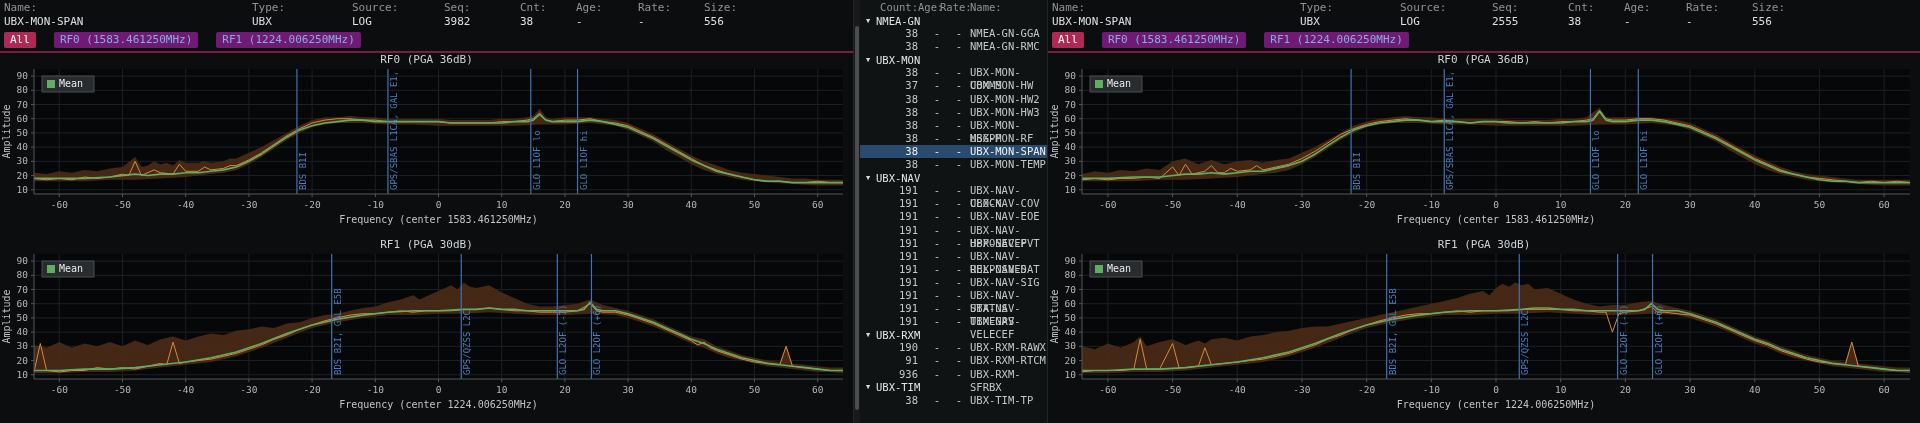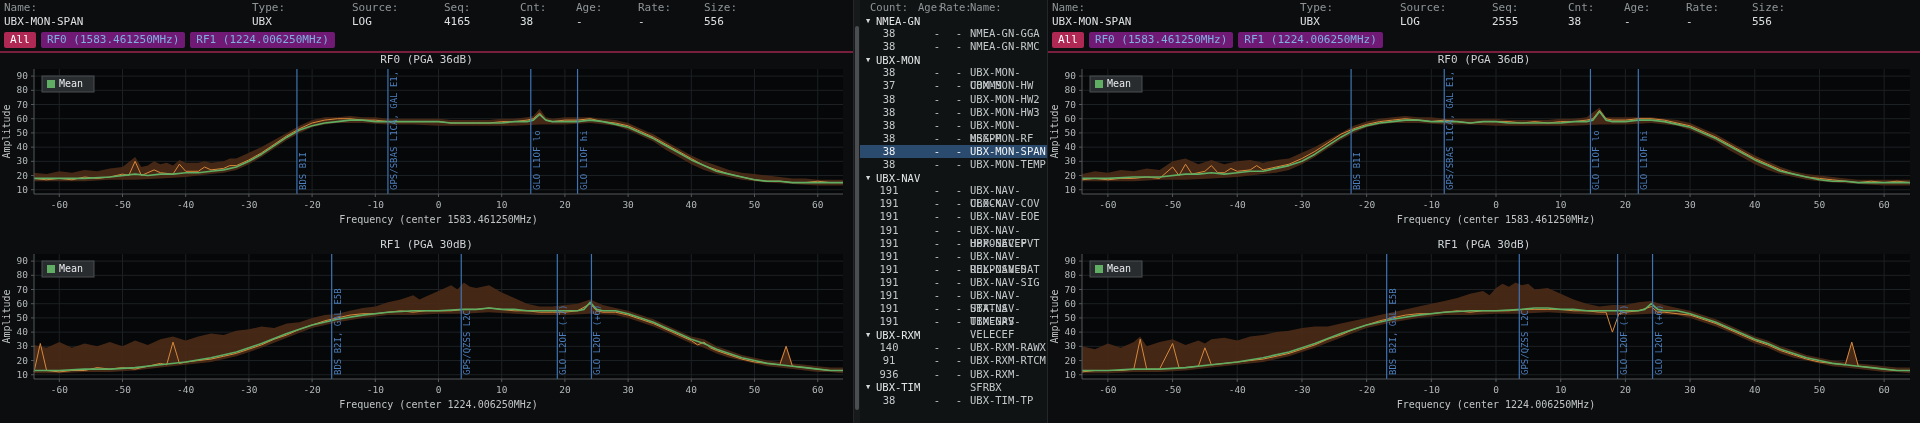--- a/index.html
+++ b/index.html
@@ -9,35 +9,35 @@
   .panel{background:#0b0d0e;position:relative;height:423px;overflow:hidden;}
   .panel-left{flex:0 0 853px;}
   .panel-right{flex:1 1 auto;}
   .tree-panel{flex:0 0 195px;background:#101314;border-left:1px solid #24272a;border-right:1px solid #24272a;position:relative;height:423px;overflow:hidden;}
   
   .hdr{padding:1px 0 0 4px;}
   .hdr-row{display:grid;grid-template-columns:248px 100px 92px 76px 56px 62px 66px auto;height:14px;line-height:14px;font-size:11px;}
   .hdr-labels span{color:#8f9497;}
   .hdr-values span{color:#dde0e2;}
   
-  .tabs{display:flex;gap:5px;padding:3px 0 0 4px;height:19px;}
+  .tabs{display:flex;gap:18px;padding:3px 0 0 4px;height:19px;}
   .tab{font-size:11px;line-height:13px;padding:1px 6px;border-radius:2px;cursor:default;}
   .tab-all{background:#b02955;color:#fff;}
   .tab-rf{background:#701a75;color:#7fb0e0;}
   .tabline{height:2px;background:#7a1e3e;margin-top:3px;}
   
   .chart{height:185px;position:relative;}
   .chart-title{height:13px;line-height:13px;text-align:center;font-size:11px;color:#ced2d4;}
   .chart svg{display:block;width:100%;height:172px;}
   
   .tree-scroll{position:absolute;left:0;top:0;width:6px;height:423px;background:#17191b;}
   .tree-thumb{position:absolute;left:1px;top:26px;width:4px;height:384px;background:#4a4e51;border-radius:2px;}
   .tree-body{position:absolute;left:6px;top:0;right:0;bottom:0;}
   .tree-hdr{display:grid;grid-template-columns:58px 22px 22px auto;height:14px;line-height:14px;font-size:10.5px;color:#909496;}
-  .tree-hdr .c1,.tree-row .c1{text-align:center;}
+  .tree-hdr .c1,.tree-row .c1{text-align:right;}
   .tree-hdr .c2,.tree-row .c2{text-align:right;}
   .tree-hdr .c3,.tree-row .c3{text-align:right;}
   .tree-hdr .c4,.tree-row .c4{text-align:left;padding-left:8px;}
   .tree-row{display:grid;grid-template-columns:58px 22px 22px auto;height:13.1px;line-height:13.1px;font-size:10.5px;color:#c3c8ca;}
   .tree-row.selected{background:#2a4a6e;color:#f0f3f4;}
   .tree-group{display:flex;align-items:center;height:13.1px;font-size:10.5px;color:#e4e7e8;}
   .tree-group .tri{width:10px;margin-left:6px;font-size:7px;color:#d6d9da;}
 </style>
 </head>
 <body>
@@ -53,21 +53,21 @@
         <span>Seq:</span>
         <span>Cnt:</span>
         <span>Age:</span>
         <span>Rate:</span>
         <span>Size:</span>
       </div>
       <div class="hdr-row hdr-values">
         <span>UBX-MON-SPAN</span>
         <span>UBX</span>
         <span>LOG</span>
-        <span>4165</span>
+        <span>3982</span>
         <span>38</span>
         <span>-</span>
         <span>-</span>
         <span>556</span>
       </div>
     </div>
     <div class="tabs">
       <span class="tab tab-all">All</span>
       <span class="tab tab-rf">RF0 (1583.461250MHz)</span>
       <span class="tab tab-rf">RF1 (1224.006250MHz)</span>
@@ -407,21 +407,21 @@
             <span class="c1">191</span>
             <span class="c2">-</span>
             <span class="c3">-</span>
             <span class="c4">UBX-NAV-VELECEF</span>
           </div>
           <div class="tree-group">
             <span class="tri">▼</span>
             <span>UBX-RXM</span>
           </div>
           <div class="tree-row">
-            <span class="c1">140</span>
+            <span class="c1">190</span>
             <span class="c2">-</span>
             <span class="c3">-</span>
             <span class="c4">UBX-RXM-RAWX</span>
           </div>
           <div class="tree-row">
             <span class="c1">91</span>
             <span class="c2">-</span>
             <span class="c3">-</span>
             <span class="c4">UBX-RXM-RTCM</span>
           </div>

